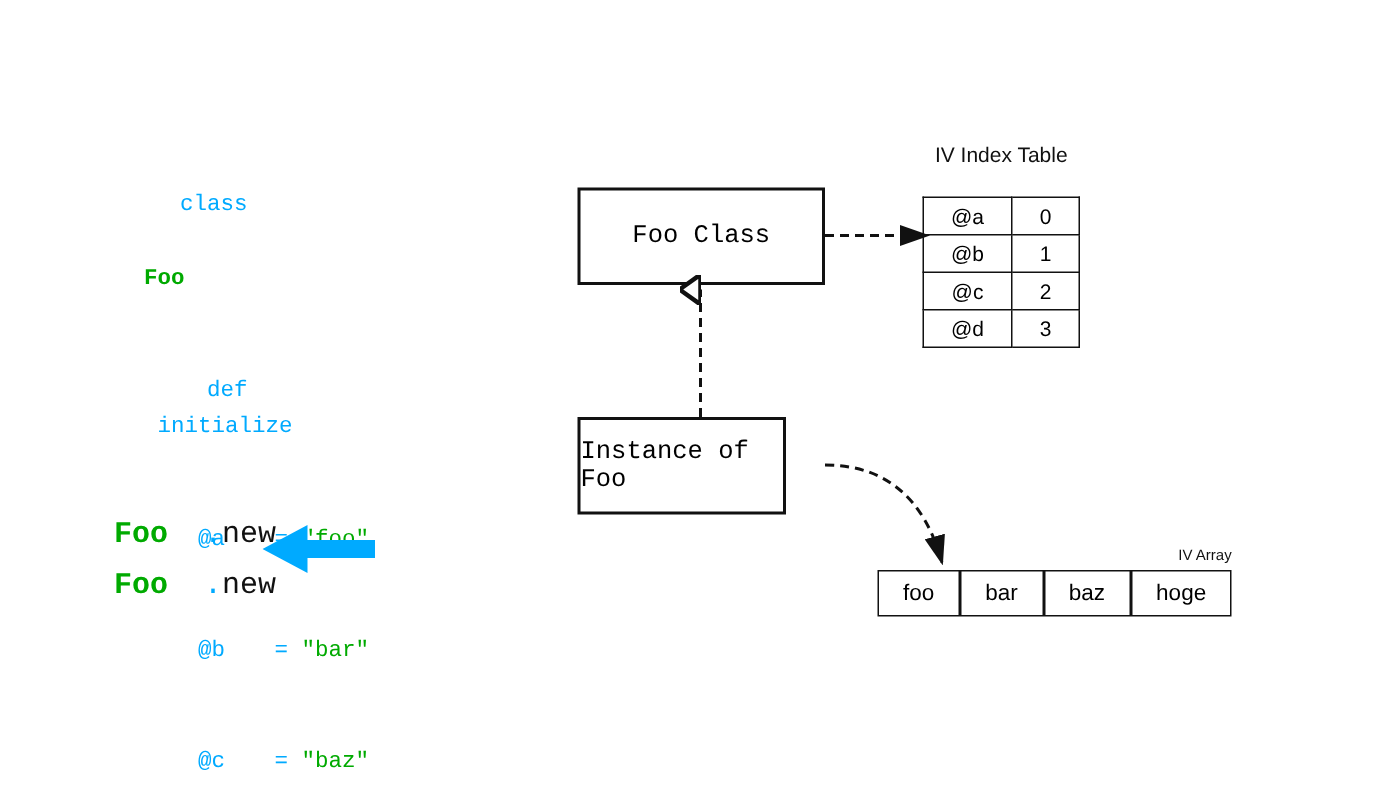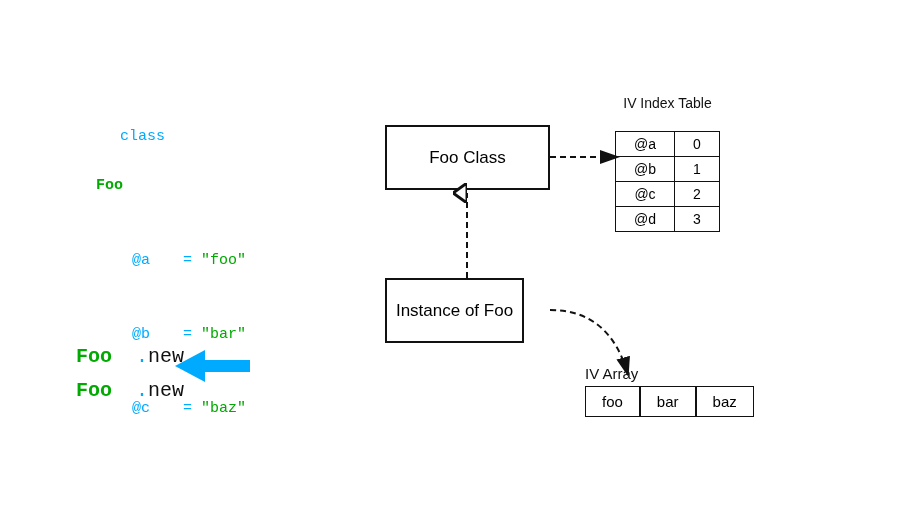--- a/index.html
+++ b/index.html
@@ -45,21 +45,21 @@
     }
 
     
     .box {
       position: absolute;
       border: 2.5px solid #111;
       background: #fff;
       display: flex;
       align-items: center;
       justify-content: center;
-      font-family: Liberation Sans, sans-serif;
+      font-family: Liberation Mono, monospace;
       font-size: 17px;
       font-weight: 400;
     }
     .foo-class-box {
       left: 385px;
       top: 125px;
       width: 165px;
       height: 65px;
     }
     .instance-box {
@@ -104,22 +104,22 @@
     }
 
     
     .iv-array {
       position: absolute;
       left: 585px;
       top: 365px;
     }
     .iv-array .array-title {
       font-family: Arial, sans-serif;
-      font-size: 15px;
-      text-align: left;
+      font-size: 10px;
+      text-align: right;
       margin-bottom: 4px;
       color: #111;
     }
     .array-cells {
       display: flex;
       border-collapse: collapse;
     }
     .array-cell {
       border: 1.5px solid #111;
       padding: 6px 16px;
@@ -133,20 +133,24 @@
     
   </style>
 </head>
 <body>
 
 <div class="code-block">
   <div class="code-line">
     <span class="kw-blue">class</span>
     <span> </span>
     <span class="kw-green">Foo</span>
+  </div>
+  <div class="code-line">
+    <span class="kw-blue">  def</span>
+    <span class="kw-teal"> initialize</span>
   </div>
   <div class="code-line">
     <span class="kw-teal">    @a</span><span class="kw-blue"> = </span><span class="str-green">"foo"</span>
   </div>
   <div class="code-line">
     <span class="kw-teal">    @b</span><span class="kw-blue"> = </span><span class="str-green">"bar"</span>
   </div>
   <div class="code-line">
     <span class="kw-teal">    @c</span><span class="kw-blue"> = </span><span class="str-green">"baz"</span>
   </div>
@@ -215,14 +219,15 @@
       </tbody>
   </table>
 </div>
 
 <div class="iv-array">
   <div class="array-title">IV Array</div>
   <div class="array-cells" id="array-cells">
       <div class="array-cell">foo</div>
       <div class="array-cell">bar</div>
       <div class="array-cell">baz</div>
+      <div class="array-cell">hoge</div>
     </div>
 </div>
 
 </body></html>

